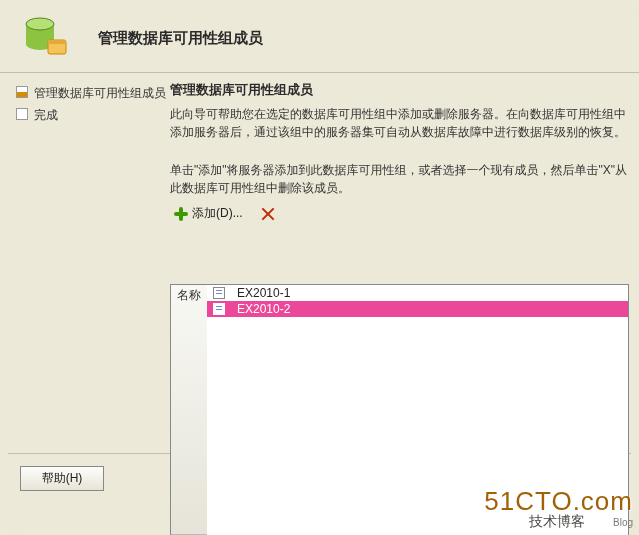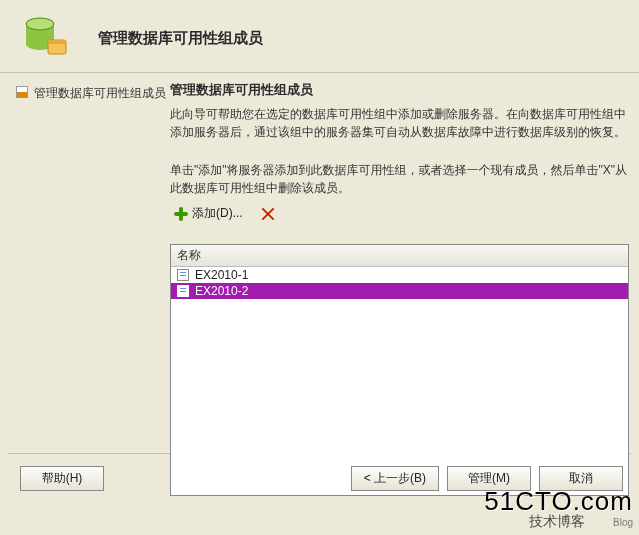--- a/index.html
+++ b/index.html
@@ -125,44 +125,45 @@
       content: ""; position: absolute; left: 6px; top: -1px;
       width: 2px; height: 16px; background: #c02a00;
     }
     .delete-icon::before { transform: rotate(45deg); }
     .delete-icon::after  { transform: rotate(-45deg); }
     .listbox {
       border: 1px solid #888;
       background: #fff;
       height: 252px;
       display: flex;
-      flex-direction: column;
+      flex-direction: row;
+      margin-top: 40px;
     }
     .col-header {
       background: linear-gradient(#f8f8f4, #e6e4d8);
       border-bottom: 1px solid #bbb;
       padding: 2px 6px;
       font-size: 12px;
       color: #333;
     }
     .rows {
       flex: 1;
       overflow-y: auto;
     }
     .row {
       display: flex;
       align-items: center;
-      gap: 6px;
+      gap: 12px;
       padding: 1px 6px;
       font-size: 12px;
       color: #222;
       cursor: default;
     }
     .row.selected {
-      background: #a21caf;
+      background: #ec4899;
       color: #fff;
     }
     .server-icon {
       width: 12px; height: 12px;
       display: inline-block;
       background: #fff;
       border: 1px solid #888;
       position: relative;
     }
     .server-icon::before {
@@ -193,21 +194,21 @@
     .watermark {
       position: absolute;
       right: 6px;
       bottom: 4px;
       text-align: right;
       pointer-events: none;
     }
     .wm-main {
       font-family: "Arial Black", Arial, sans-serif;
       font-size: 26px;
-      color: #000000;
+      color: #a16207;
       letter-spacing: 1px;
       text-shadow: 1px 1px 0 #fff;
       line-height: 0.9;
     }
     .wm-sub {
       font-size: 14px;
       color: #4a4945;
     }
     .wm-sub .tag {
       font-size: 10px;
@@ -231,20 +232,24 @@
     </span>
     <h1 class="page-title">管理数据库可用性组成员</h1>
   </div>
 
   <div class="body">
     <div class="sidebar">
       <div class="step current">
         <span class="step-icon"></span>
         <span class="step-label">管理数据库可用性组成员</span>
       </div>
+      <div class="step">
+        <span class="step-icon empty"></span>
+        <span class="step-label">完成</span>
+      </div>
     </div>
 
     <div class="main">
       <div class="section-title">管理数据库可用性组成员</div>
       <div class="desc">此向导可帮助您在选定的数据库可用性组中添加或删除服务器。在向数据库可用性组中添加服务器后，通过该组中的服务器集可自动从数据库故障中进行数据库级别的恢复。</div>
       <div class="hint">单击"添加"将服务器添加到此数据库可用性组，或者选择一个现有成员，然后单击"X"从此数据库可用性组中删除该成员。</div>
 
       <div class="toolbar">
         <button class="tool-btn">
           <span class="add-icon"></span>
@@ -268,25 +273,20 @@
           </div>
         </div>
       </div>
     </div>
   </div>
 
   <div class="footer-sep"></div>
 
   <div class="footer">
     <button class="btn">帮助(H)</button>
-    <div class="btn-group">
-      <button class="btn">&lt; 上一步(B)</button>
-      <button class="btn">管理(M)</button>
-      <button class="btn">取消</button>
-    </div>
   </div>
 
   <div class="watermark">
     <div class="wm-main">51CTO.com</div>
     <div class="wm-sub">
       <span>技术博客</span>
       <span class="tag">Blog</span>
     </div>
   </div>
 </div>

